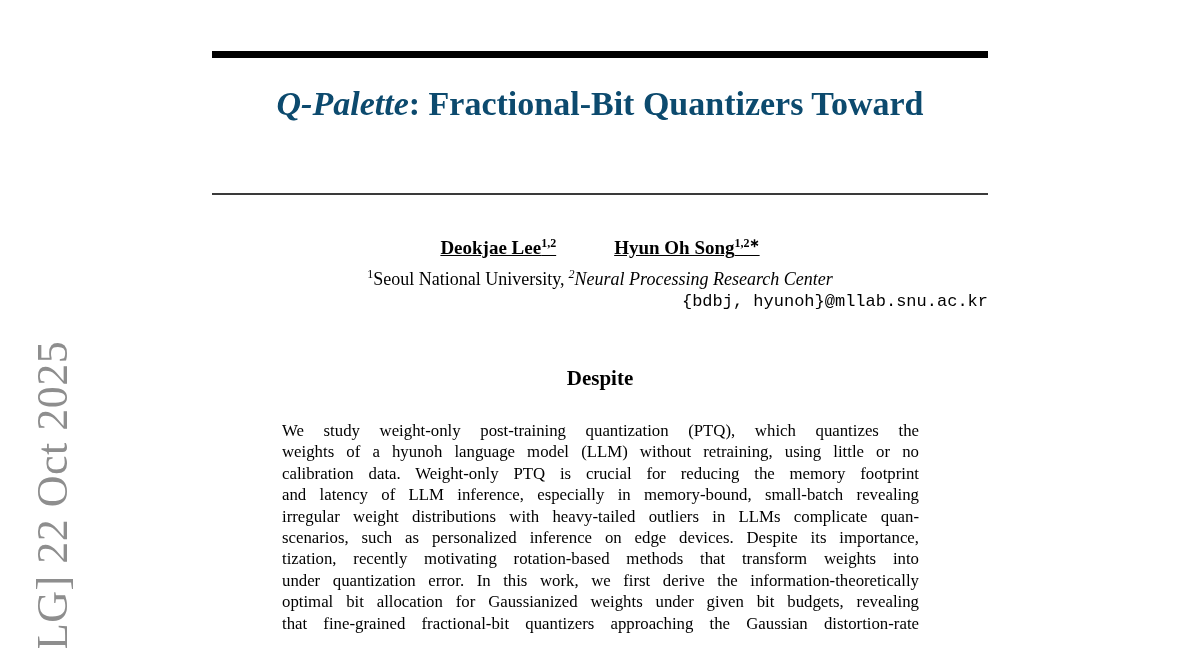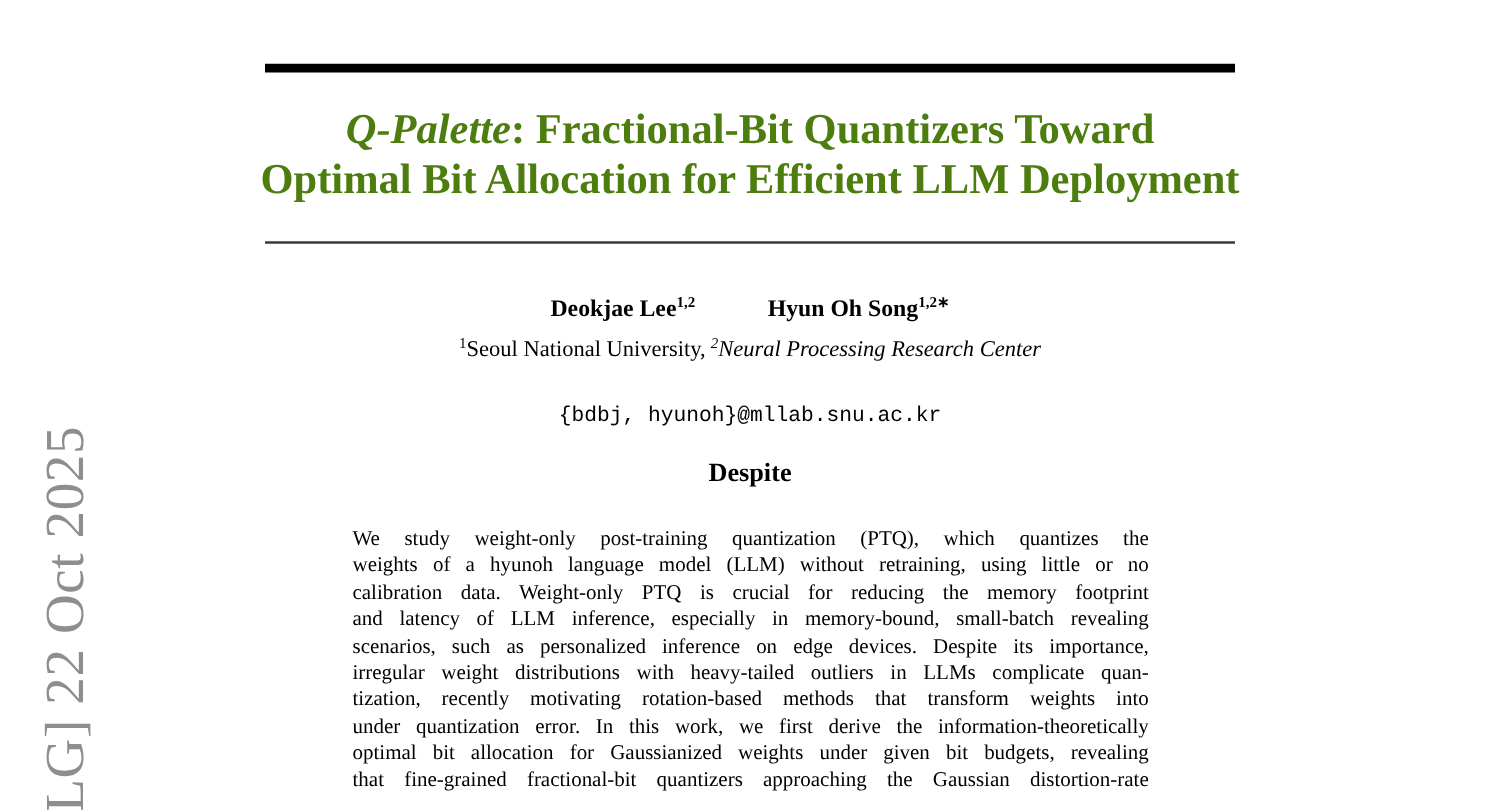--- a/index.html
+++ b/index.html
@@ -49,34 +49,34 @@
 
   .paper-title {
     position: absolute;
     left: 202px;
     top: 84px;
     width: 796px;
     text-align: center;
     font-weight: bold;
     font-size: 34px;
     line-height: 40px;
-    color: #4d7c0f;
+    color: #0c4a6e;
   }
   .paper-title .italic { font-style: italic; }
 
   .authors-line {
     position: absolute;
     left: 212px;
     top: 236px;
     width: 776px;
     text-align: center;
     font-size: 19px;
     line-height: 24px;
   }
-  .author { font-weight: bold; }
+  .author { font-weight: bold; text-decoration: underline; }
   .author-gap { display: inline-block; width: 58px; }
   sup.affil-sup {
     font-size: 12px;
     font-weight: normal;
     vertical-align: super;
     line-height: 0;
   }
   .author sup.affil-sup { font-weight: bold; }
 
   .affiliation-line {
@@ -88,25 +88,24 @@
     font-size: 18px;
     line-height: 23px;
   }
   .affiliation-line .inst2-group { margin-left: 4px; font-style: italic; }
 
   .email-line {
     position: absolute;
     left: 212px;
     top: 291px;
     width: 776px;
-    text-align: center;
+    text-align: right;
     font-family: "Liberation Mono", monospace;
     font-size: 17px;
     line-height: 22px;
-    margin-top: 32px;
   }
 
   .abstract-heading {
     position: absolute;
     left: 212px;
     top: 366px;
     width: 776px;
     text-align: center;
     font-weight: bold;
     font-size: 21px;
@@ -133,21 +132,20 @@
 
 <div class="page">
 
   <div class="arxiv-stamp">cs.LG] 22 Oct 2025</div>
 
   <div class="rule-thick"></div>
 
   <div class="paper-title">
     <span><span class="italic">Q-Palette</span><span>: Fractional-Bit Quantizers Toward</span></span>
     <br>
-    <span>Optimal Bit Allocation for Efficient LLM Deployment</span>
   </div>
 
   <div class="rule-thin"></div>
 
   <div class="authors-line">
     <span class="author"><span>Deokjae Lee</span><sup class="affil-sup">1,2</sup></span><span class="author-gap"></span><span class="author"><span>Hyun Oh Song</span><sup class="affil-sup">1,2∗</sup></span>
   </div>
 
   <div class="affiliation-line">
     <span><sup class="affil-sup">1</sup><span>Seoul National University,</span></span><span class="inst2-group"><sup class="affil-sup">2</sup><span>Neural Processing Research Center</span></span>
@@ -155,21 +153,21 @@
 
   <div class="email-line">{bdbj, hyunoh}@mllab.snu.ac.kr</div>
 
   <div class="abstract-heading">Despite</div>
 
   <div class="abstract-text">
       <div class="abs-line">We study weight-only post-training quantization (PTQ), which quantizes the</div>
       <div class="abs-line">weights of a hyunoh language model (LLM) without retraining, using little or no</div>
       <div class="abs-line">calibration data. Weight-only PTQ is crucial for reducing the memory footprint</div>
       <div class="abs-line">and latency of LLM inference, especially in memory-bound, small-batch revealing</div>
+      <div class="abs-line">irregular weight distributions with heavy-tailed outliers in LLMs complicate quan-</div>
       <div class="abs-line">scenarios, such as personalized inference on edge devices. Despite its importance,</div>
-      <div class="abs-line">irregular weight distributions with heavy-tailed outliers in LLMs complicate quan-</div>
       <div class="abs-line">tization, recently motivating rotation-based methods that transform weights into</div>
       <div class="abs-line">under quantization error. In this work, we first derive the information-theoretically</div>
       <div class="abs-line">optimal bit allocation for Gaussianized weights under given bit budgets, revealing</div>
       <div class="abs-line">that fine-grained fractional-bit quantizers approaching the Gaussian distortion-rate</div>
     </div>
 
 </div>
 
 </body></html>

